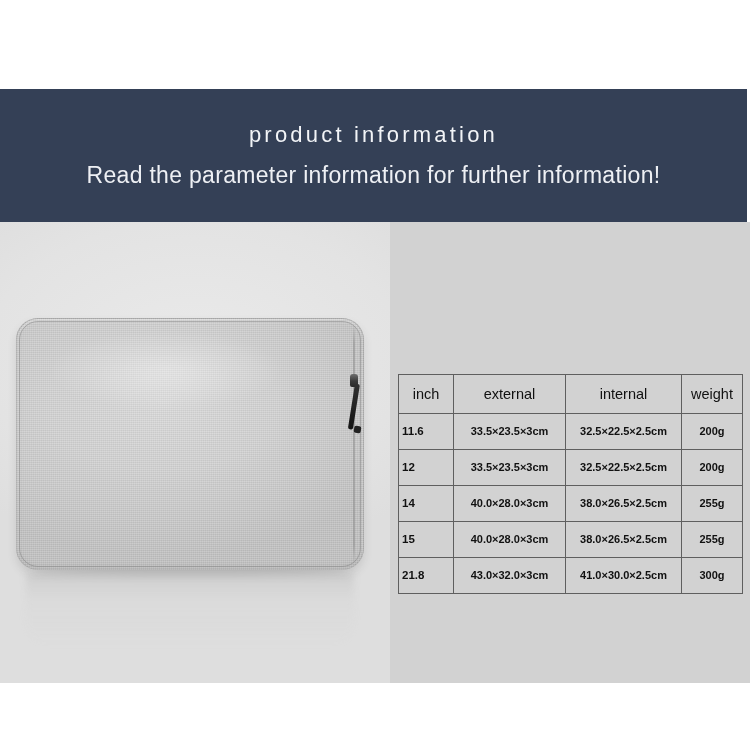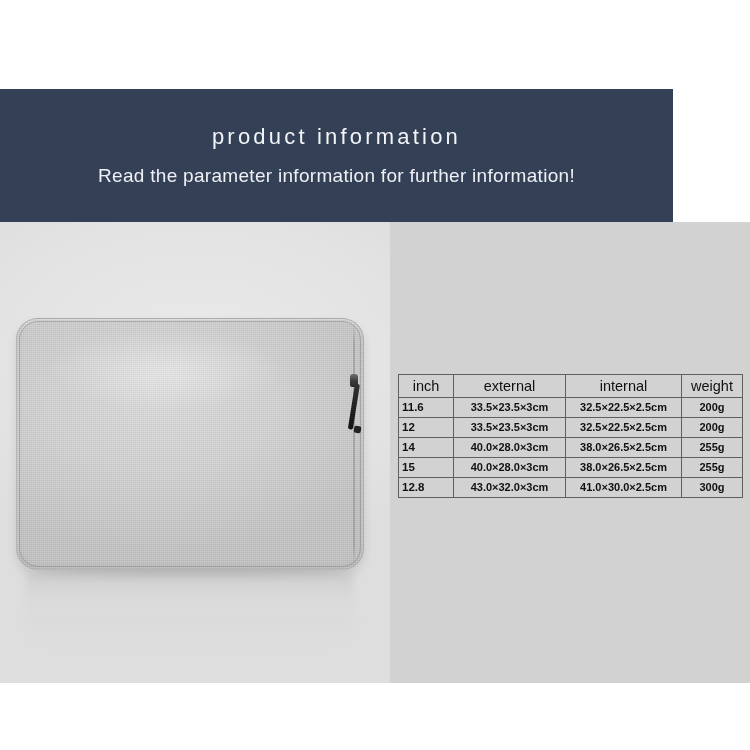--- a/index.html
+++ b/index.html
@@ -29,40 +29,40 @@
     left: 0; top: 0;
     width: 750px;
     height: 89px;
     background: #ffffff;
   }
 
   
   .banner {
     position: absolute;
     left: 0; top: 89px;
-    width: 673px;
+    width: 747px;
     height: 133px;
     background: #344056;
     display: flex;
     flex-direction: column;
     align-items: center;
     justify-content: center;
   }
   .banner-title {
     color: #f2f4f7;
     font-size: 22px;
     letter-spacing: 3.2px;
     font-weight: 400;
     line-height: 1;
     margin: 0 0 18px 0;
     white-space: nowrap;
   }
   .banner-subtitle {
     color: #eef0f4;
-    font-size: 19px;
+    font-size: 23px;
     letter-spacing: 0.3px;
     font-weight: 400;
     line-height: 1;
     margin: 0;
     white-space: nowrap;
   }
 
   
   .content {
     position: absolute;
@@ -215,21 +215,21 @@
     border-collapse: collapse;
     width: 344px;
     background: #d2d2d2;
     table-layout: fixed;
   }
   table.spec-table th,
   table.spec-table td {
     border: 1px solid #5f5f5f;
     color: #111111;
     font-weight: 400;
-    padding: 0;
+    padding: 8px;
     height: 19px;
     line-height: 19px;
     overflow: hidden;
     white-space: nowrap;
   }
   table.spec-table th {
     font-size: 14.5px;
     text-align: center;
   }
   table.spec-table td {
@@ -329,21 +329,21 @@
               <td>38.0×26.5×2.5cm</td>
               <td>255g</td>
             </tr>
             <tr>
               <td class="col-inch">15</td>
               <td>40.0×28.0×3cm</td>
               <td>38.0×26.5×2.5cm</td>
               <td>255g</td>
             </tr>
             <tr>
-              <td class="col-inch">12.8</td>
+              <td class="col-inch">21.8</td>
               <td>43.0×32.0×3cm</td>
               <td>41.0×30.0×2.5cm</td>
               <td>300g</td>
             </tr>
           </tbody>
         </table>
       </div>
     </div>
 
   </div>

